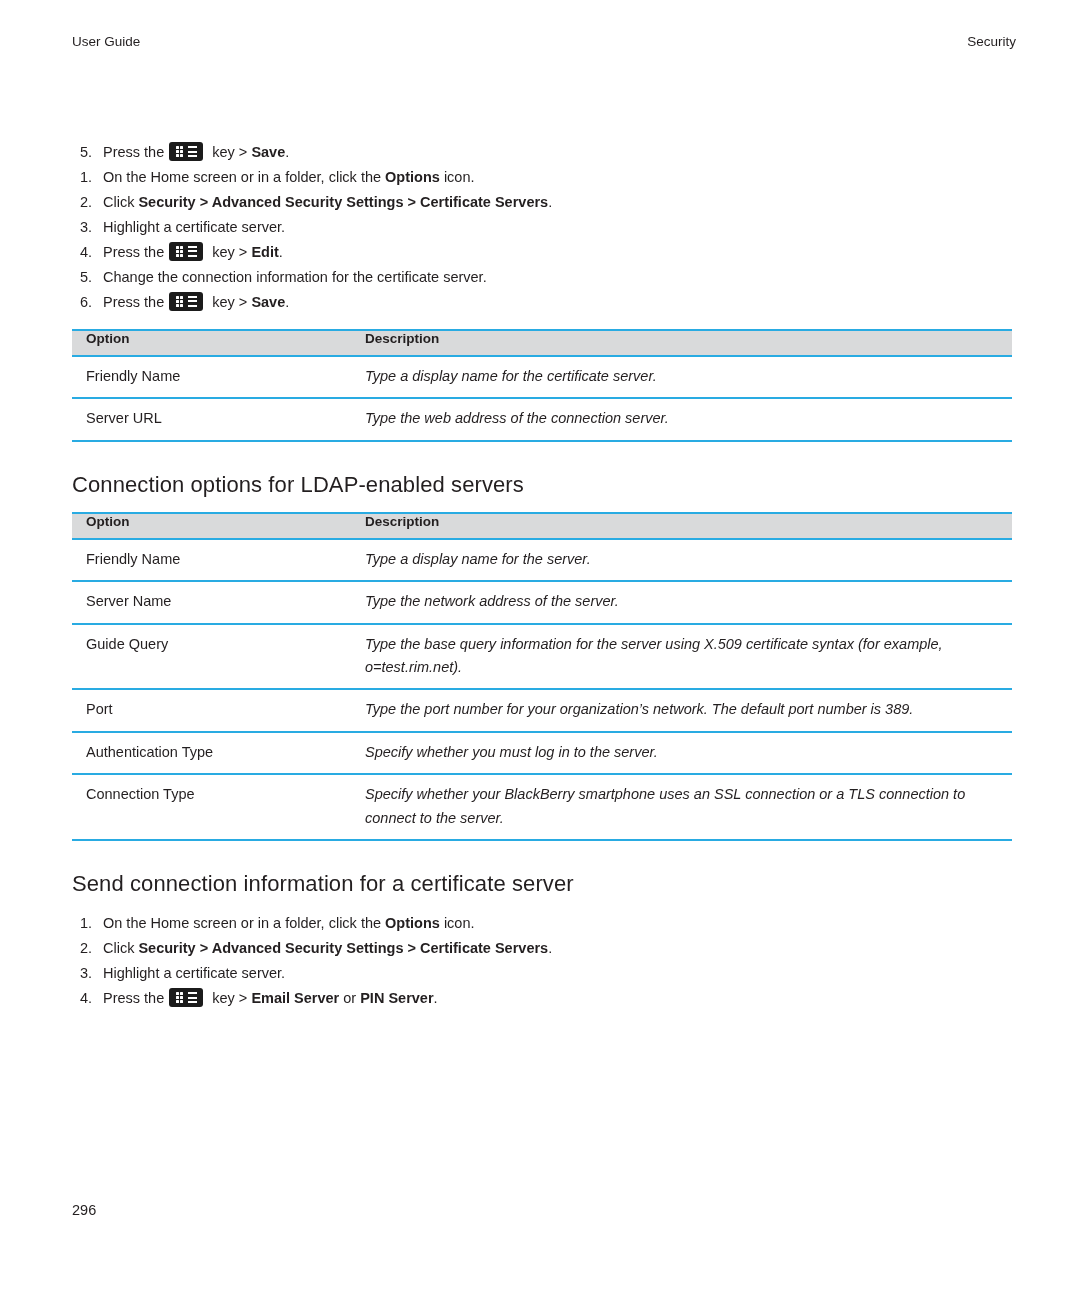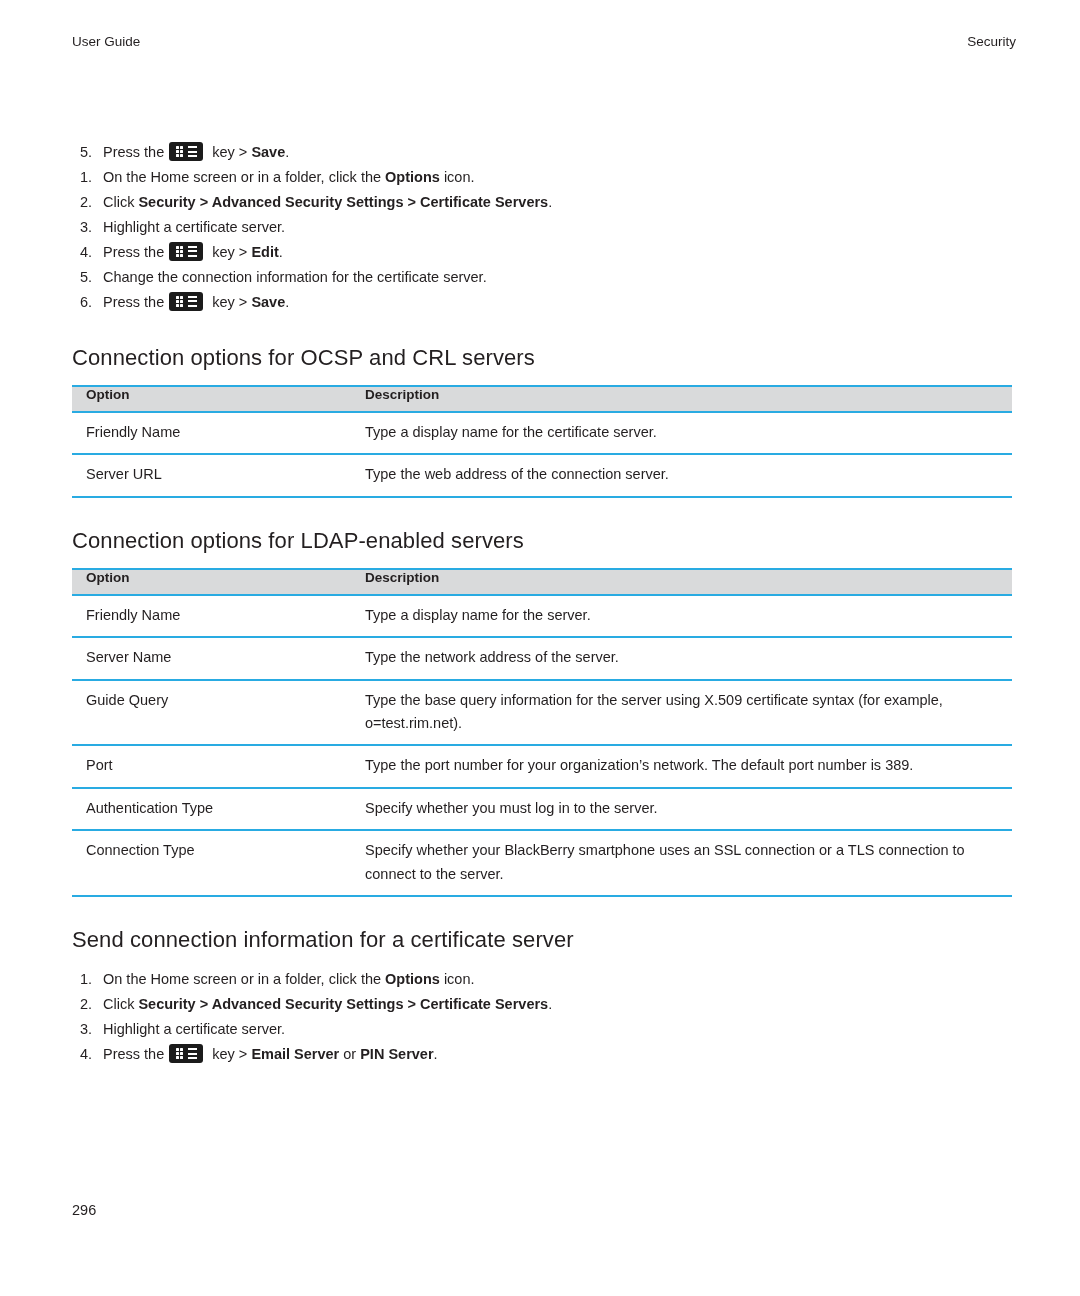--- a/index.html
+++ b/index.html
@@ -137,21 +137,21 @@
     color: #231f20;
   }
   table.opt thead th.c1 { width: 265px; }
   table.opt tbody td {
     padding: 8px 0 9px 14px;
     border-bottom: 2px solid #29abe2;
     vertical-align: top;
     line-height: 1.62;
   }
   table.opt tbody td.c1 { width: 265px; }
-  table.opt tbody td.c2 { padding-right: 10px; }
+  table.opt tbody td.c2 { padding-right: 10px; font-style: italic; }
 
   
   .page-number {
     position: absolute;
     left: 72px;
     bottom: 74px;
     font-size: 14.5px;
     color: #231f20;
   }
 </style>
@@ -204,21 +204,20 @@
                 <i></i>
                 <i></i>
                 <i></i>
                 <i></i>
               </span><span class="bars">
                 <i></i>
                 <i></i>
                 <i></i>
               </span></span><span> key &gt; </span><b>Save</b><span>.</span></li>
         </ol>
-        <h2 class="section-title">Connection options for OCSP and CRL servers</h2>
         <table class="opt">
           <thead>
             <tr>
               <th class="c1">Option</th>
               <th class="c2">Description</th>
             </tr>
           </thead>
           <tbody>
             <tr>
               <td class="c1">Friendly Name</td>

